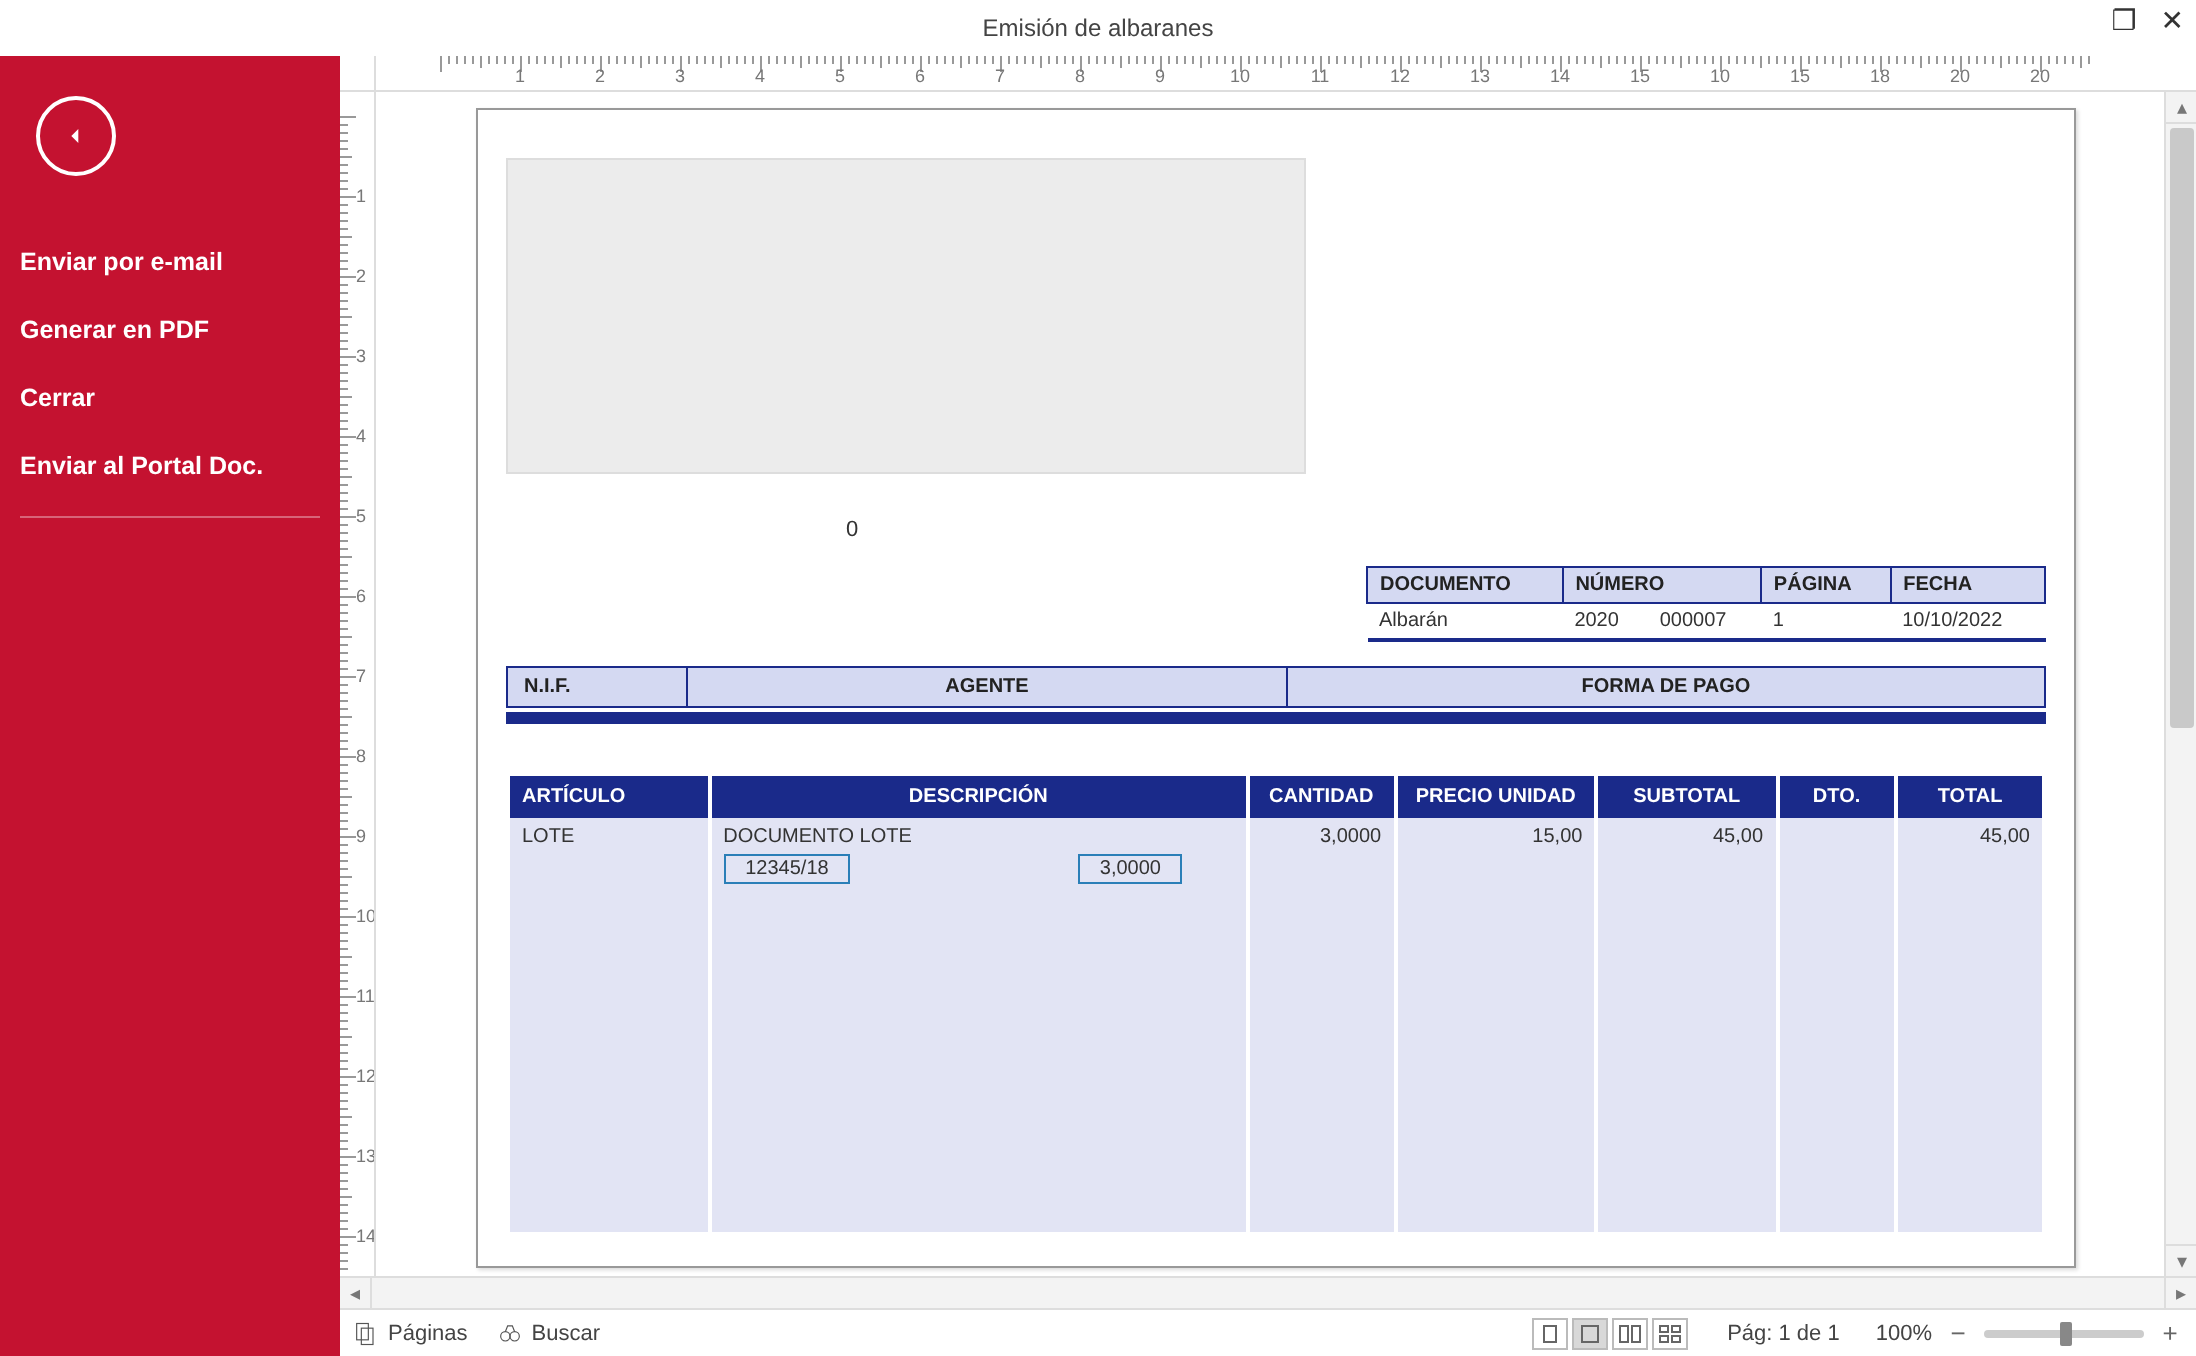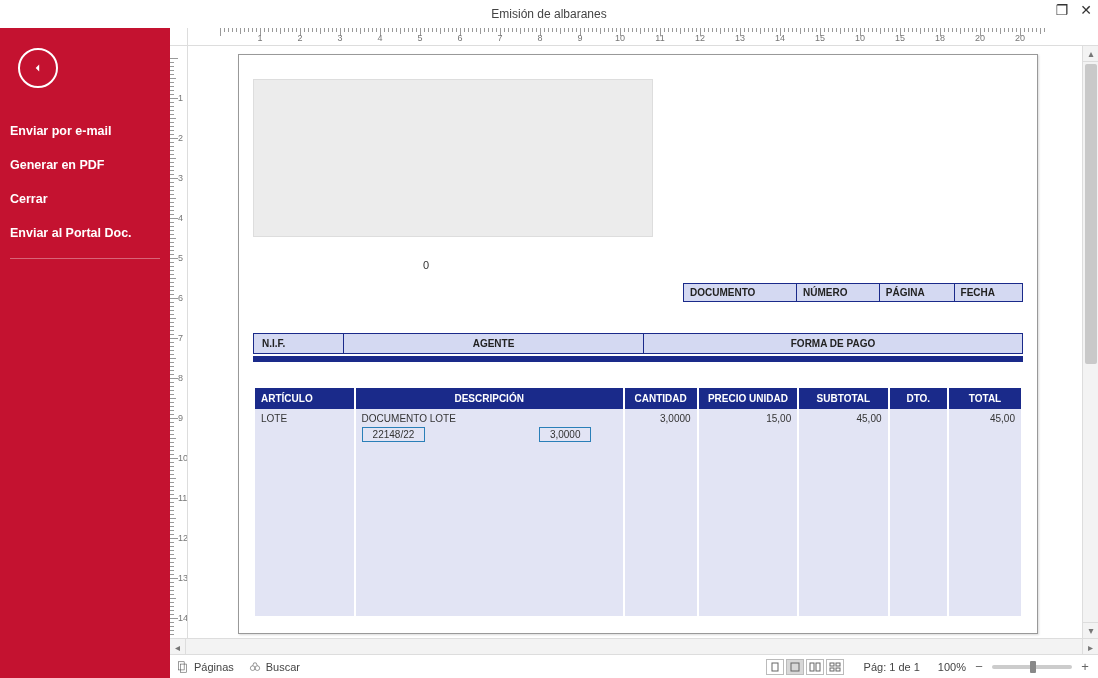--- a/index.html
+++ b/index.html
@@ -510,20 +510,27 @@
 
           <div class="docinfo">
             <table>
               <tbody>
                   <tr>
                 <th>DOCUMENTO</th>
                 <th colspan="2">NÚMERO</th>
                 <th>PÁGINA</th>
                 <th>FECHA</th>
               </tr>
+              <tr>
+                <td>Albarán</td>
+                <td>2020</td>
+                <td>000007</td>
+                <td>1</td>
+                <td>10/10/2022</td>
+              </tr>
             </tbody>
               </table>
           </div>
 
           <table class="nifbar">
             <tbody>
                 <tr>
               <th class="nif">N.I.F.</th>
               <th class="agente">AGENTE</th>
               <th class="forma">FORMA DE PAGO</th>
@@ -541,21 +548,21 @@
               <th class="pu">PRECIO UNIDAD</th>
               <th class="sub">SUBTOTAL</th>
               <th class="dto">DTO.</th>
               <th class="tot">TOTAL</th>
             </tr>
             <tr class="row1">
               <td>LOTE</td>
               <td class="desc-cell">
                 <span class="pl">DOCUMENTO LOTE</span>
                 <div class="boxwrap">
-                  <span class="lotbox">22148/22</span>
+                  <span class="lotbox">12345/18</span>
                   <span style="display:inline-block;width:108px"></span>
                   <span class="lotbox">3,0000</span>
                 </div>
               </td>
               <td class="num">3,0000</td>
               <td class="num">15,00</td>
               <td class="num">45,00</td>
               <td class="num"></td>
               <td class="num">45,00</td>
             </tr>

